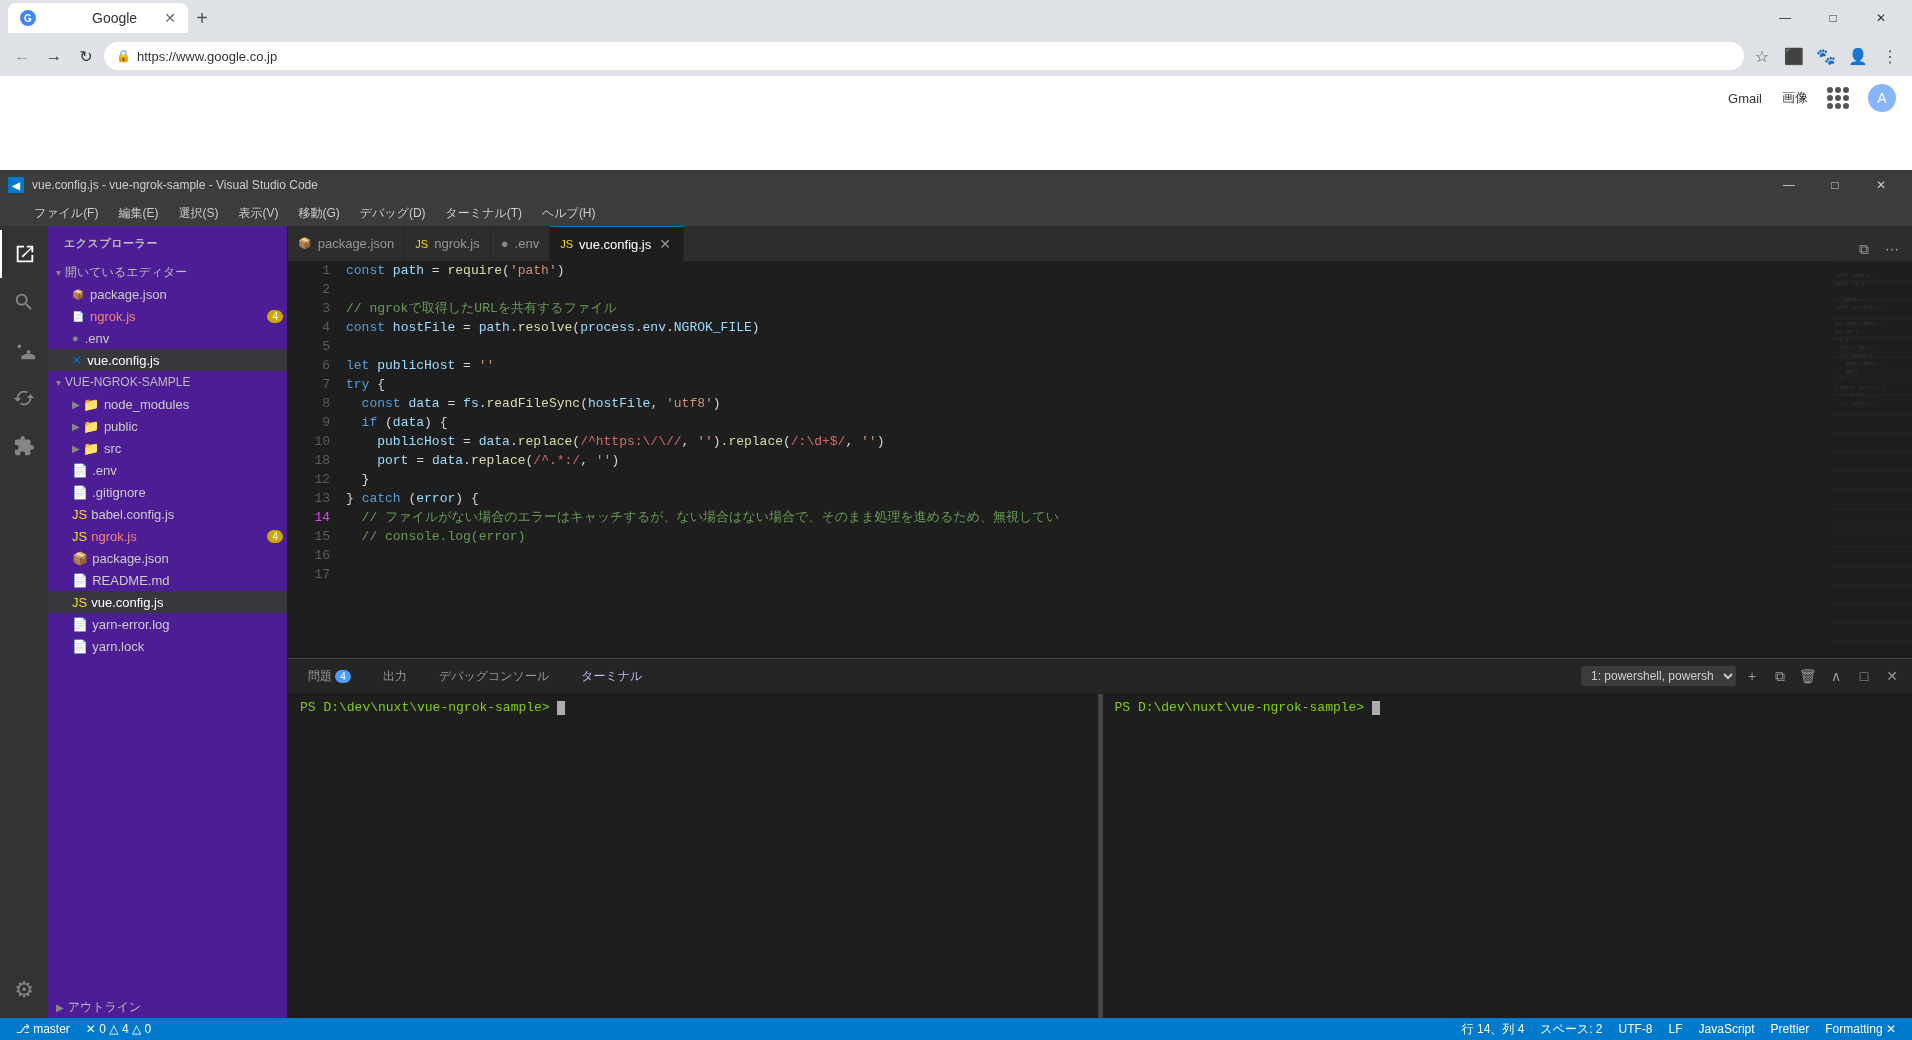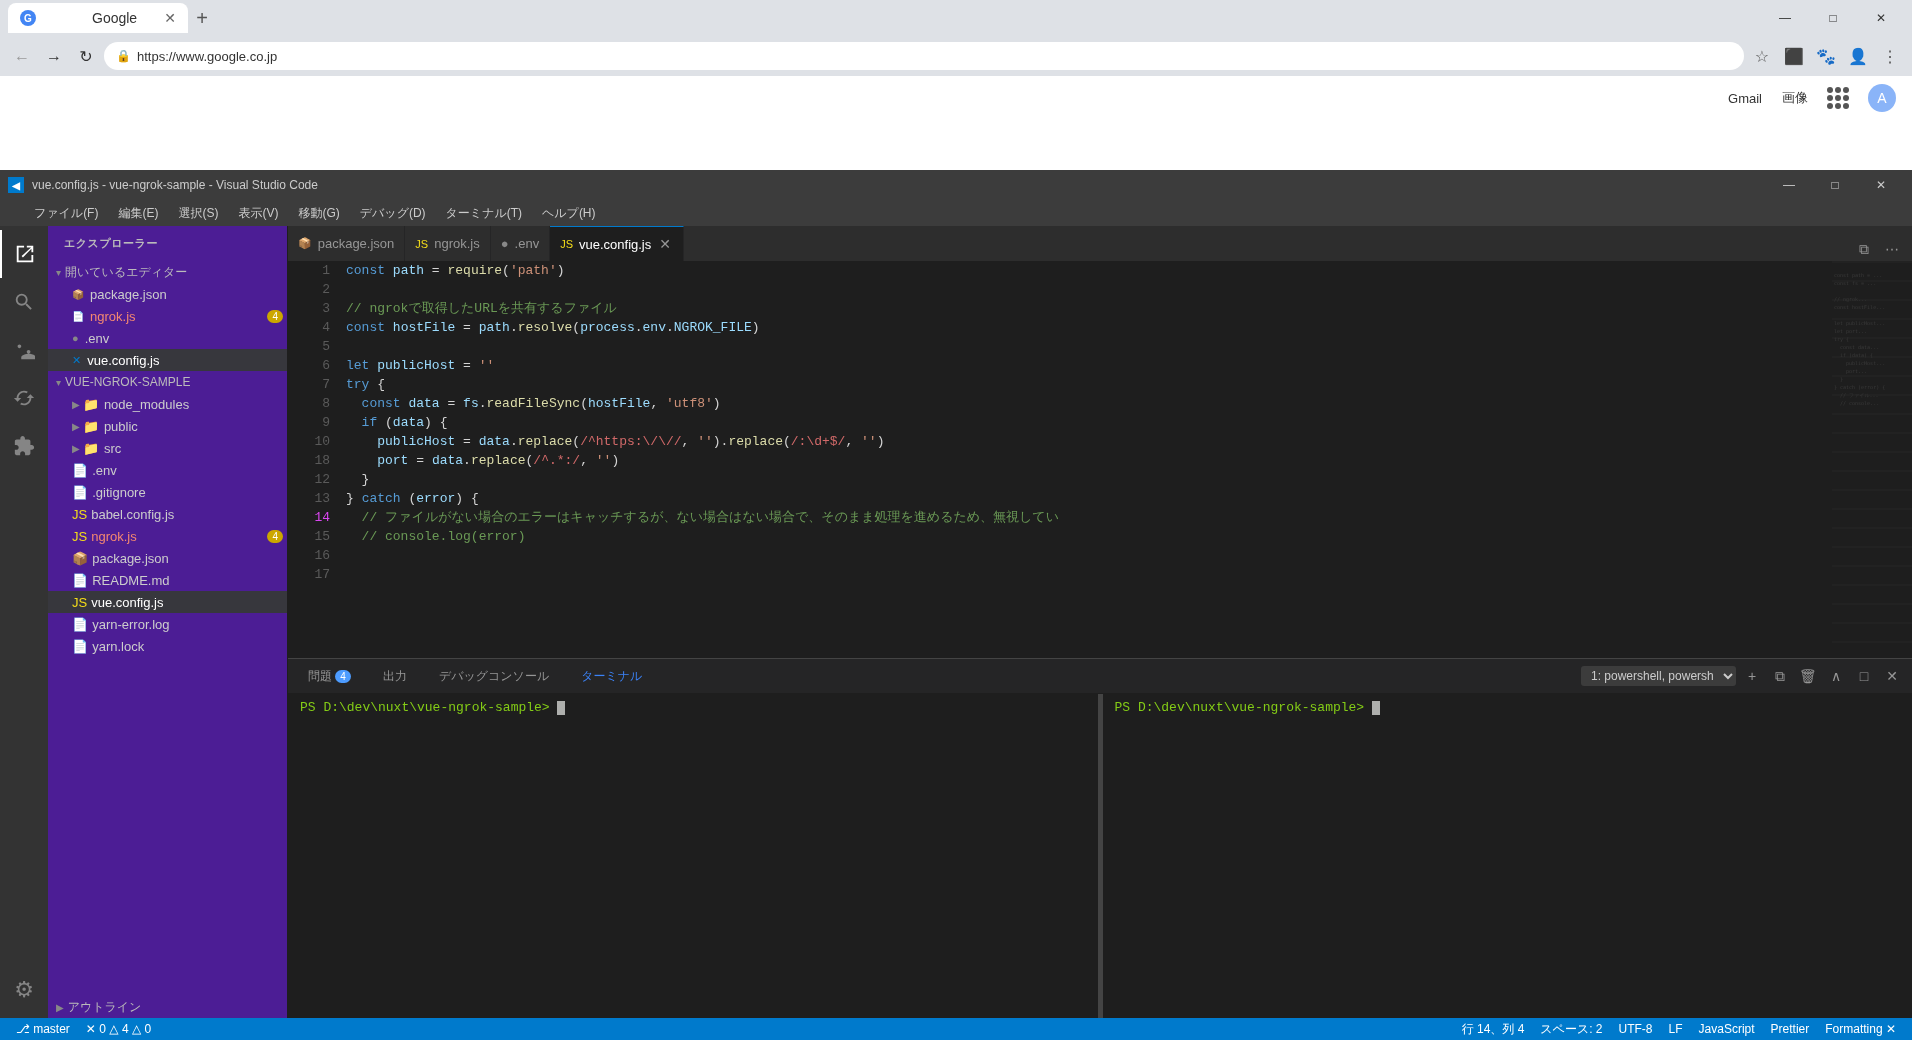--- a/index.html
+++ b/index.html
@@ -89,21 +89,21 @@
     .var { color: #9cdcfe; }
     .prop { color: #9cdcfe; }
     .punc { color: #d4d4d4; }
     .op { color: #d4d4d4; }
     .re { color: #d16969; }
 
     
     .terminal-panel { height: 360px; background: #1e1e1e; border-top: 1px solid #444; display: flex; flex-direction: column; }
     .terminal-tabs { height: 35px; background: #252526; display: flex; align-items: center; padding: 0 8px; gap: 8px; border-bottom: 1px solid #1e1e1e; }
     .terminal-tab { padding: 4px 12px; font-size: 12px; color: #969696; cursor: pointer; border-radius: 3px; }
-    .terminal-tab.active { color: #3b82f6; }
+    .terminal-tab.active { color: #c4b5fd; }
     .terminal-tab-badge { background: #4d9cff; color: white; font-size: 10px; border-radius: 8px; padding: 1px 5px; }
     .terminal-actions { margin-left: auto; display: flex; gap: 4px; align-items: center; }
     .terminal-action-btn { width: 24px; height: 24px; display: flex; align-items: center; justify-content: center; color: #969696; font-size: 14px; cursor: pointer; border-radius: 3px; }
     .terminal-select { background: #3c3c3c; color: #ccc; border: none; font-size: 12px; padding: 2px 6px; border-radius: 3px; cursor: pointer; }
 
     .terminal-body { flex: 1; display: flex; overflow: hidden; }
     .terminal-pane { flex: 1; background: #1e1e1e; padding: 6px 12px; font-family: 'Consolas', 'Courier New', monospace; font-size: 13px; color: #cccccc; overflow: hidden; border-right: 1px solid #444; }
     .terminal-pane2 { flex: 1; background: #1e1e1e; padding: 6px 12px; font-family: 'Consolas', 'Courier New', monospace; font-size: 13px; color: #cccccc; overflow: hidden; }
     .terminal-prompt { color: #84cc16; }
     .cursor { display: inline-block; width: 8px; height: 14px; background: #aeafad; vertical-align: text-bottom; }

